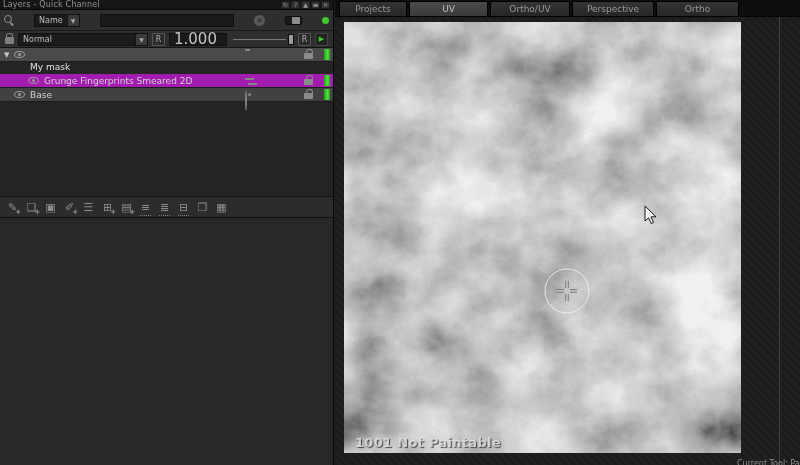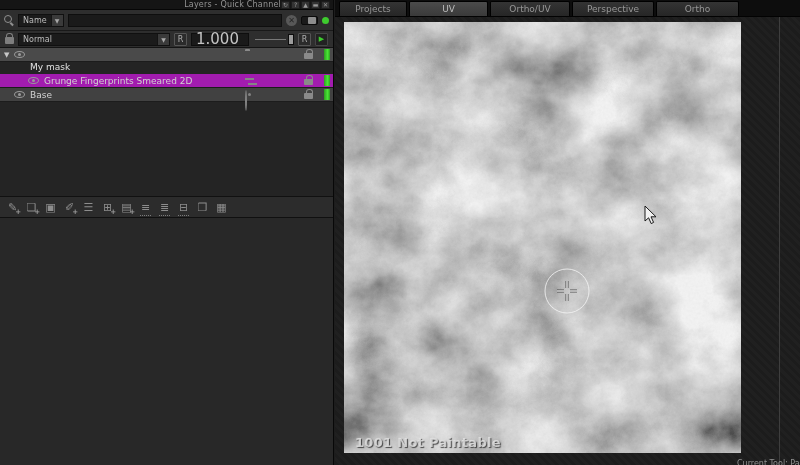--- a/index.html
+++ b/index.html
@@ -5,28 +5,28 @@
   * { margin:0; padding:0; box-sizing:border-box; }
   html,body { background:#0e0e0e; }
   body { font-family:"DejaVu Sans", sans-serif; }
   #app { position:relative; width:800px; height:465px; overflow:hidden; background:#1d1d1d; }
 
   
   .left-panel { position:absolute; left:0; top:0; width:334px; height:465px;
     background:#272727; border-right:1px solid #080808; display:flex; flex-direction:column; }
 
   .panel-titlebar { height:10px; background:#151515; display:flex; align-items:center;
-    justify-content:flex-end; padding:0 3px; border-bottom:1px solid #060606; }
+    justify-content:space-between; padding:0 3px; border-bottom:1px solid #060606; }
   .panel-title { font-size:8px; line-height:10px; color:#949494; white-space:nowrap; letter-spacing:.2px; }
   .titlebar-icons { display:flex; gap:1px; }
   .tb-ico { width:9px; height:8px; background:#333; border:1px solid #1c1c1c; color:#9a9a9a;
     font-size:6px; line-height:6px; text-align:center; border-radius:1px; }
 
   .search-row { height:16px; background:#2e2e2e; display:flex; align-items:center;
-    gap:4px; padding:10px 4px; border-bottom:1px solid #191919; }
+    gap:20px; padding:10px 4px; border-bottom:1px solid #191919; }
   .mag { position:relative; width:10px; height:10px; flex:0 0 auto; }
   .mag::before { content:''; position:absolute; left:0; top:0; width:6px; height:6px;
     border:1.5px solid #8f8f8f; border-radius:50%; }
   .mag::after { content:''; position:absolute; left:7px; top:7px; width:4px; height:2px;
     background:#8f8f8f; transform:rotate(45deg); transform-origin:0 0; }
   .dropdown { display:flex; align-items:center; background:#1b1b1b; border:1px solid #101010; height:13px; }
   .dd-label { font-size:8px; color:#bdbdbd; padding:0 4px; white-space:nowrap; }
   .dd-arrow { width:12px; align-self:stretch; background:#3a3a3a; border-left:1px solid #141414;
     color:#a8a8a8; font-size:6px; display:flex; align-items:center; justify-content:center; }
   .search-input { flex:1; height:13px; background:#1a1a1a; border:1px solid #0e0e0e;
@@ -38,21 +38,21 @@
   .toggle-knob { position:absolute; left:6px; top:0; width:8px; height:7px; background:#8d8d8d;
     border-radius:1px; }
   .status-dot { width:7px; height:7px; flex:0 0 auto; border-radius:50%; }
 
   .blend-row { height:17px; background:#2e2e2e; display:flex; align-items:center;
     gap:4px; padding:0 5px; border-bottom:1px solid #141414; }
   .mini-lock { position:relative; width:9px; height:7px; background:#7e7e7e; border-radius:1px;
     margin-top:3px; flex:0 0 auto; }
   .mini-lock::before { content:''; position:absolute; top:-4px; left:1px; width:5px; height:4px;
     border:1.5px solid #7e7e7e; border-bottom:none; border-radius:3px 3px 0 0; }
-  .blend-select { width:152px; }
+  .blend-select { width:130px; }
   .sq-btn { width:13px; height:13px; flex:0 0 auto; background:#2b2b2b; border:1px solid #555;
     color:#b0b0b0; font-size:8px; line-height:11px; text-align:center; border-radius:1px; }
   .amount-field { width:58px; height:13px; background:#1a1a1a; border:1px solid #0e0e0e;
     color:#c4c4c4; font-size:15px; line-height:11px; padding:0 4px; }
   .slider { position:relative; flex:1; height:13px; }
   .slider-track { position:absolute; left:2px; right:8px; top:6px; height:1px; background:#787878; }
   .slider-handle { position:absolute; right:0; top:1px; width:6px; height:11px;
     background:#9c9c9c; border:1px solid #0c0c0c; }
   .play-btn { width:13px; height:13px; flex:0 0 auto; background:#222; border:1px solid #454545;
     font-size:7px; line-height:11px; text-align:center; border-radius:1px; }

